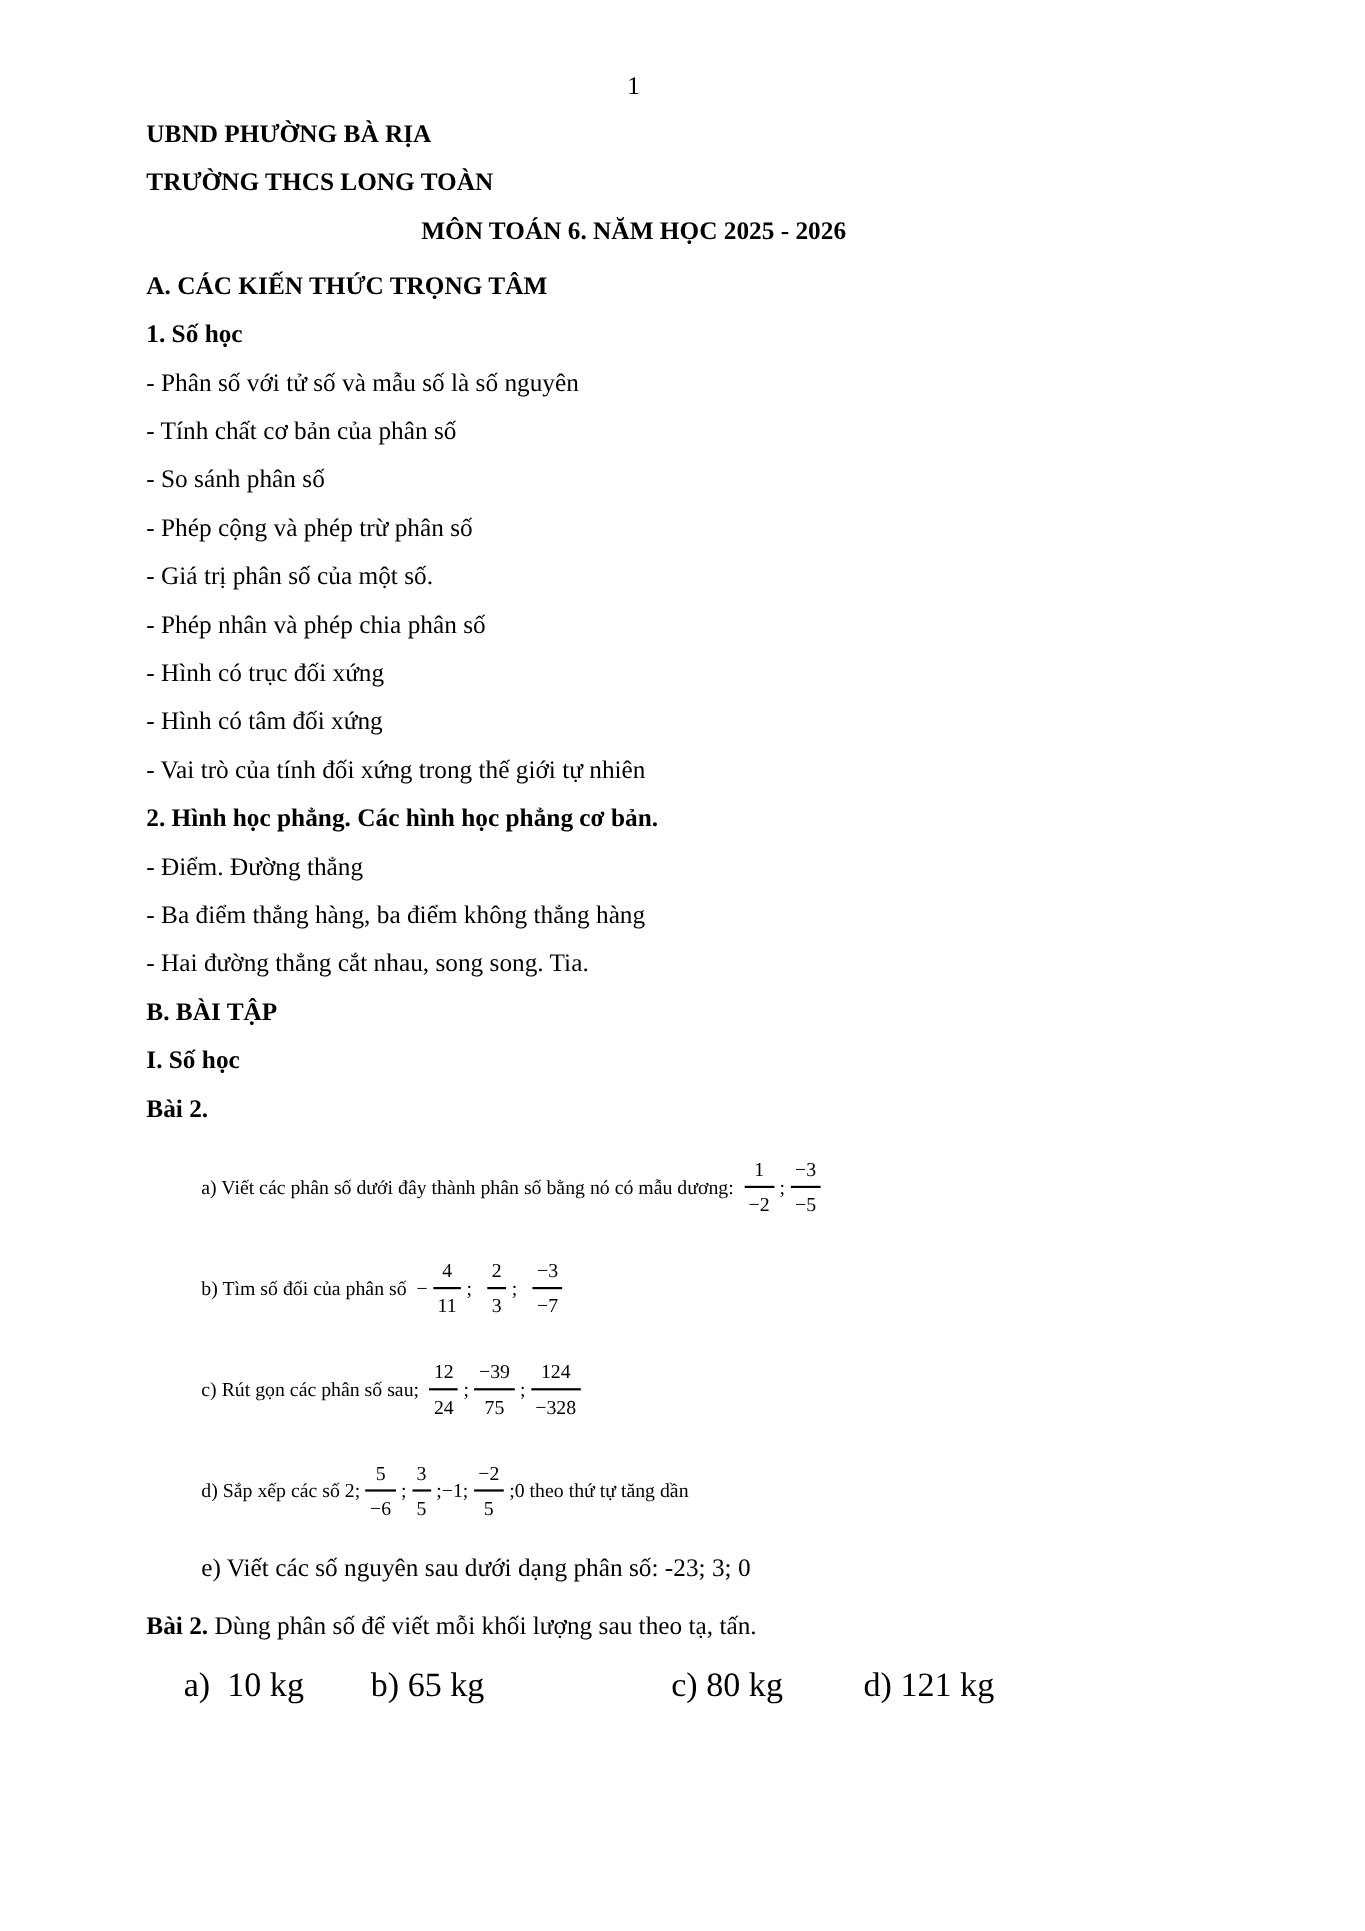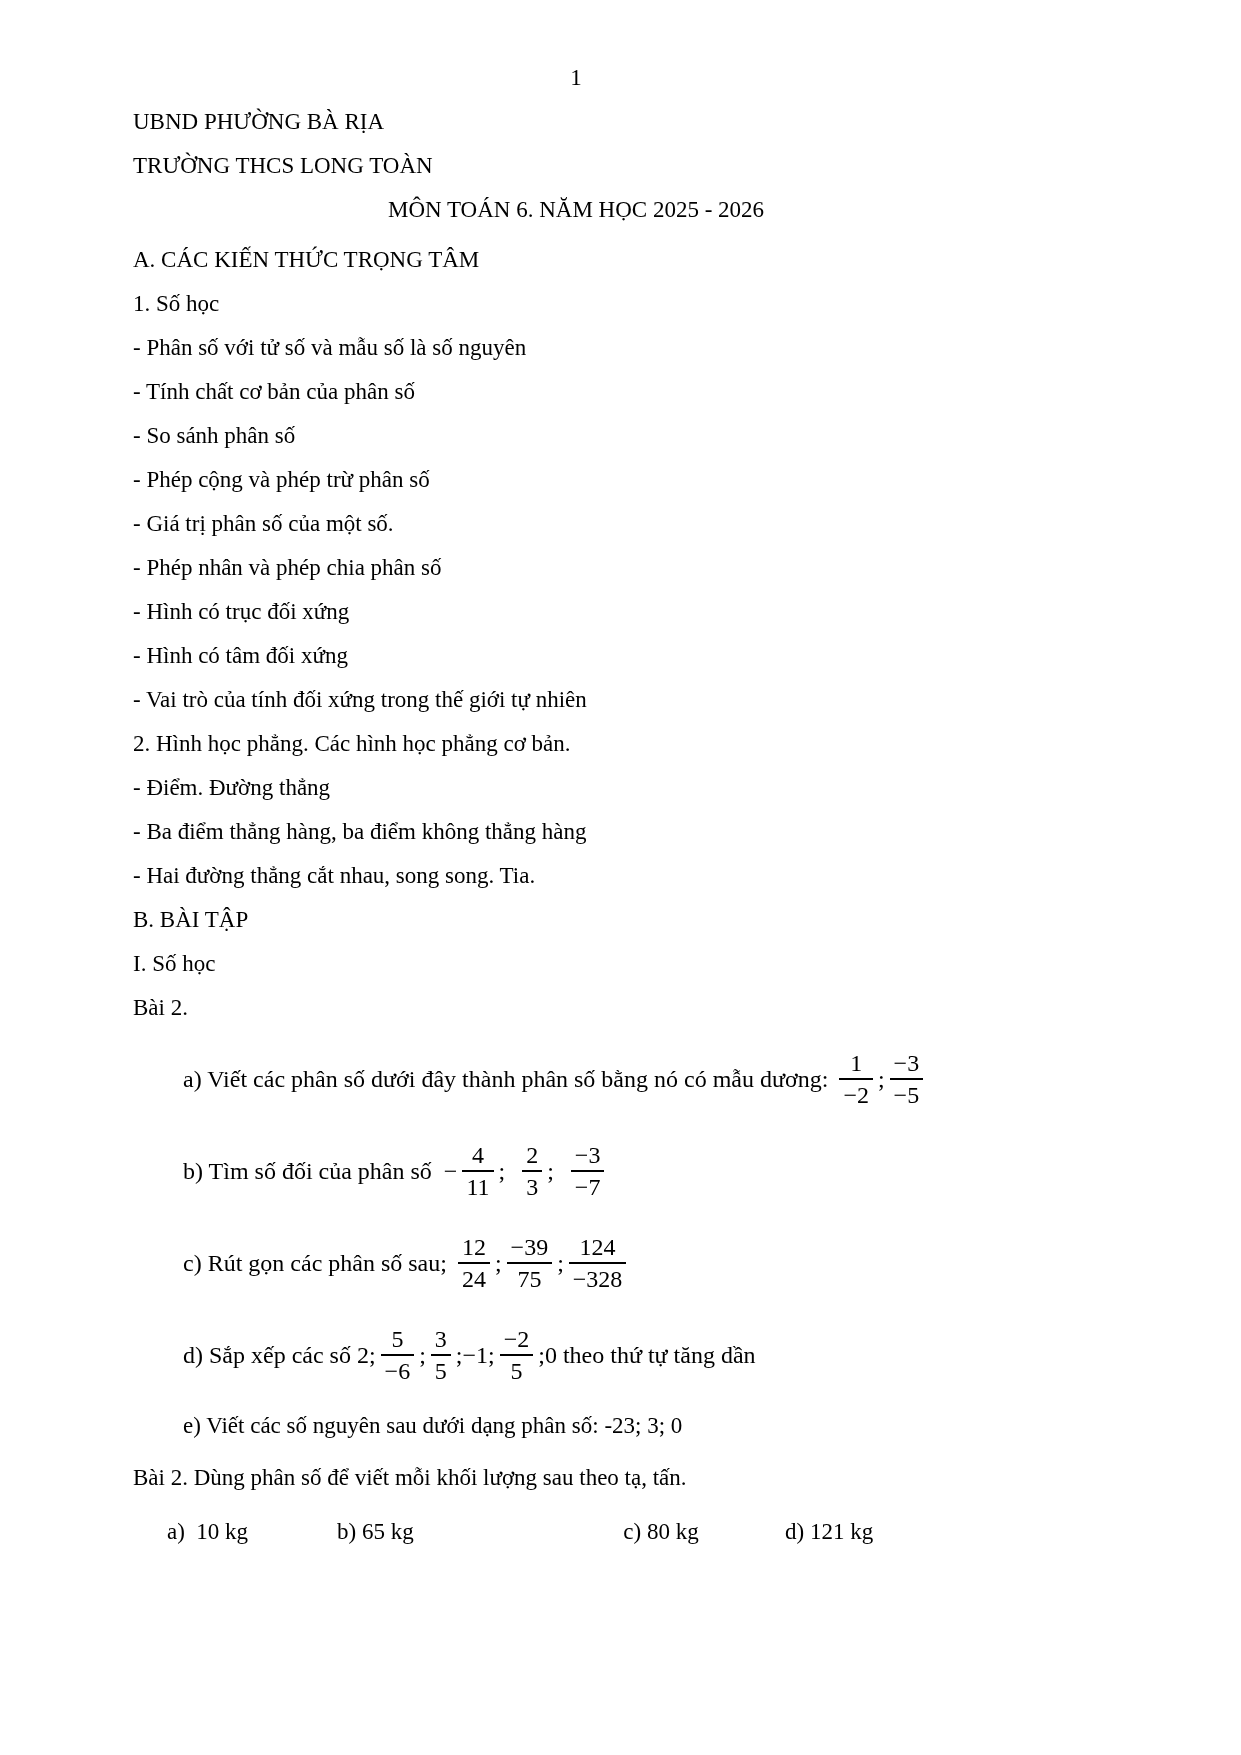--- a/index.html
+++ b/index.html
@@ -13,48 +13,48 @@
     width:1241px; height:1755px;
     padding:56px 222px 0 133px;
     background:#fff;
     overflow:hidden;
   }
   .line {
     font-size:23px;
     line-height:44px;
     white-space:nowrap;
   }
-  .bold { font-weight:normal; }
+  .bold { font-weight:bold; }
   .center { text-align:center; }
   .page-number { text-align:center; font-size:23px; line-height:44px; }
   .gap-top { margin-top:6px; }
   
   .exercise { padding-left:50px; }
   .formula {
     display:flex;
     align-items:center;
-    font-size:24px;
+    font-size:18px;
     min-height:86px;
     margin:6px 0;
     padding-left:50px;
   }
   .formula .txt { white-space:pre; }
   .frac {
     display:inline-flex;
     flex-direction:column;
     text-align:center;
     line-height:28px;
     margin:0 5px;
   }
   .frac .num { border-bottom:2px solid #000; padding:0 4px 1px; }
   .frac .den { padding:1px 4px 0; }
   .bai2-line { margin-top:8px; }
   .options {
     display:flex;
-    font-size:23px;
+    font-size:31px;
     line-height:44px;
     padding-left:34px;
     margin-top:10px;
   }
   .options .opt { white-space:pre; }
   .options .opt:nth-child(1) { width:170px; }
   .options .opt:nth-child(2) { width:200px; }
   .options .opt:nth-child(3) { width:248px;text-align:center; }
 </style>
 </head>

